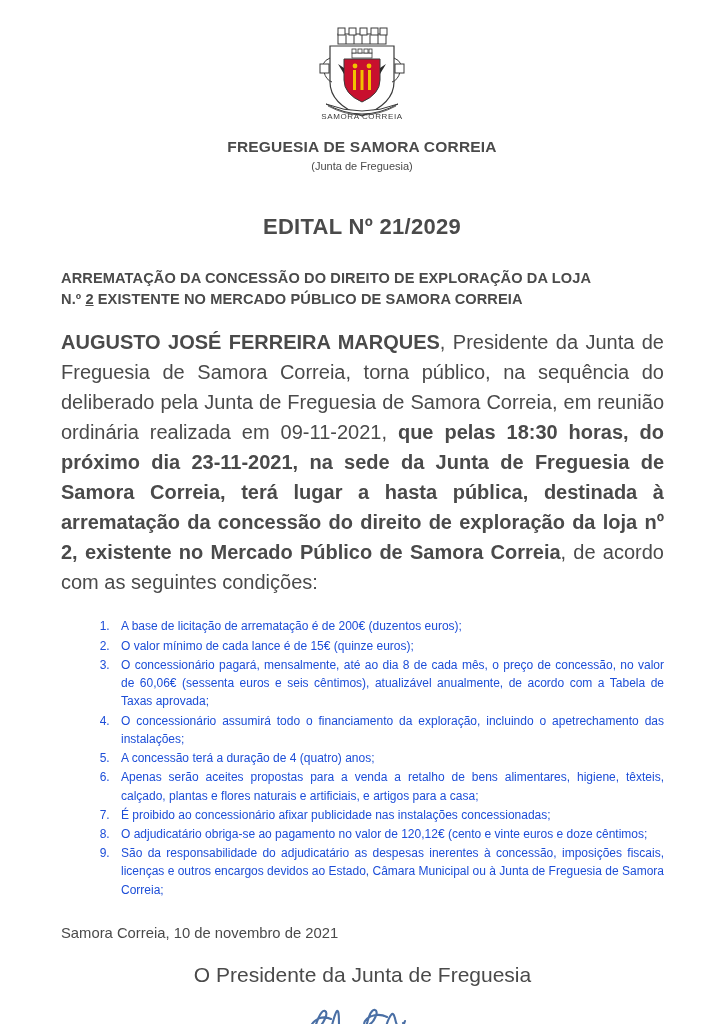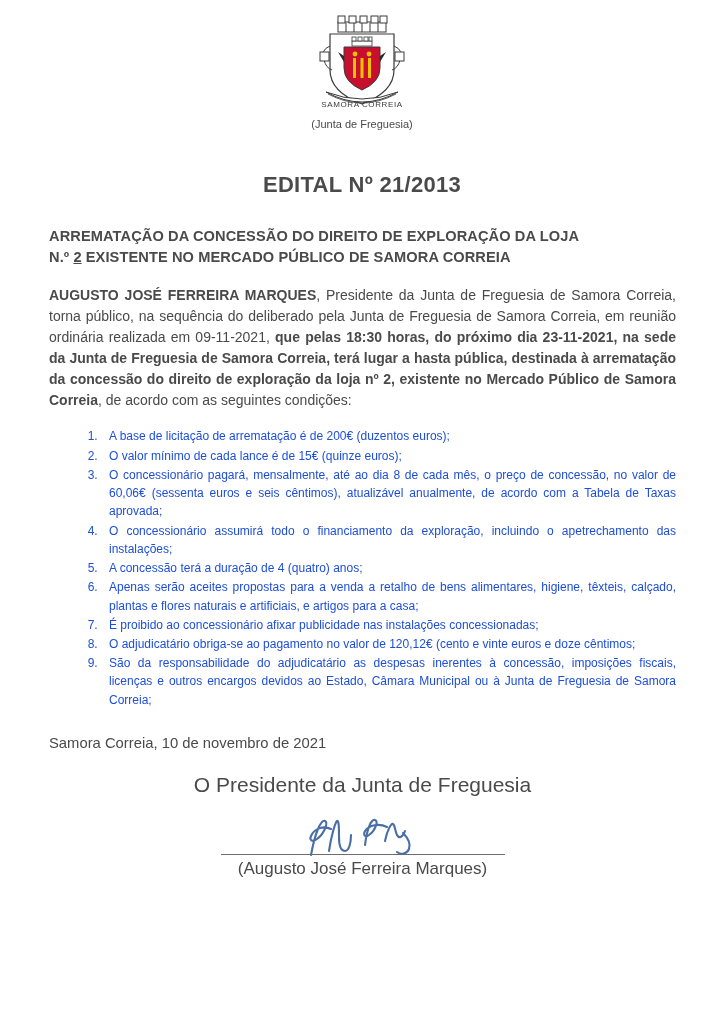--- a/index.html
+++ b/index.html
@@ -13,21 +13,21 @@
     position: relative;
     font-family: "Liberation Sans", sans-serif;
     color: #4a4a4a;
     overflow: hidden;
   }
 
   .page {
     position: absolute;
     inset: 0;
     background: #ffffff;
-    padding: 4px;
+    padding: 16px;
   }
 
   
   .crest-wrap {
     width: 100%;
     display: flex;
     justify-content: center;
     padding-top: 8px;
   }
   .crest {
@@ -72,21 +72,21 @@
     font-size: 14.6px;
     line-height: 1.42;
     text-align: justify;
     color: #4a4a4a;
     letter-spacing: 0.1px;
   }
   .subject .u { text-decoration: underline; }
 
   .body-para {
     margin-top: 18px;
-    font-size: 14px;
+    font-size: 20px;
     line-height: 1.5;
     text-align: justify;
     color: #4a4a4a;
   }
   .body-para b { font-weight: bold; }
 
   
   ol.conditions {
     margin: 16px 0 0 0;
     padding-left: 52px;
@@ -194,23 +194,24 @@
 
       <path d="M28 44 L22 40 L28 50 Z" fill="#2b2b2b"></path>
       <path d="M64 44 L70 40 L64 50 Z" fill="#2b2b2b"></path>
 
       <path d="M10 80 Q46 100 82 80 Q46 94 10 80 Z" fill="#ffffff" stroke="#3a3a3a" stroke-width="1"></path>
       <path d="M12 82 Q46 100 80 82" fill="none" stroke="#3a3a3a" stroke-width="0.8"></path>
       <text x="46" y="95" font-family="Liberation Sans, sans-serif" font-size="8" fill="#3a3a3a" text-anchor="middle" letter-spacing="0.6">SAMORA CORREIA</text>
     </svg>
   </div>
 
+  <div class="org-title">FREGUESIA DE SAMORA CORREIA</div>
   <div class="org-sub">(Junta de Freguesia)</div>
 
-  <div class="edital-title">EDITAL Nº 21/2013</div>
+  <div class="edital-title">EDITAL Nº 21/2029</div>
 
   <div class="content">
 
     <div class="subject">
       <span>ARREMATAÇÃO DA CONCESSÃO DO DIREITO DE EXPLORAÇÃO DA LOJA</span>
       <br>
       <span>N.º </span><span class="u">2</span><span> EXISTENTE NO MERCADO PÚBLICO DE SAMORA CORREIA</span>
     </div>
 
     <p class="body-para">

